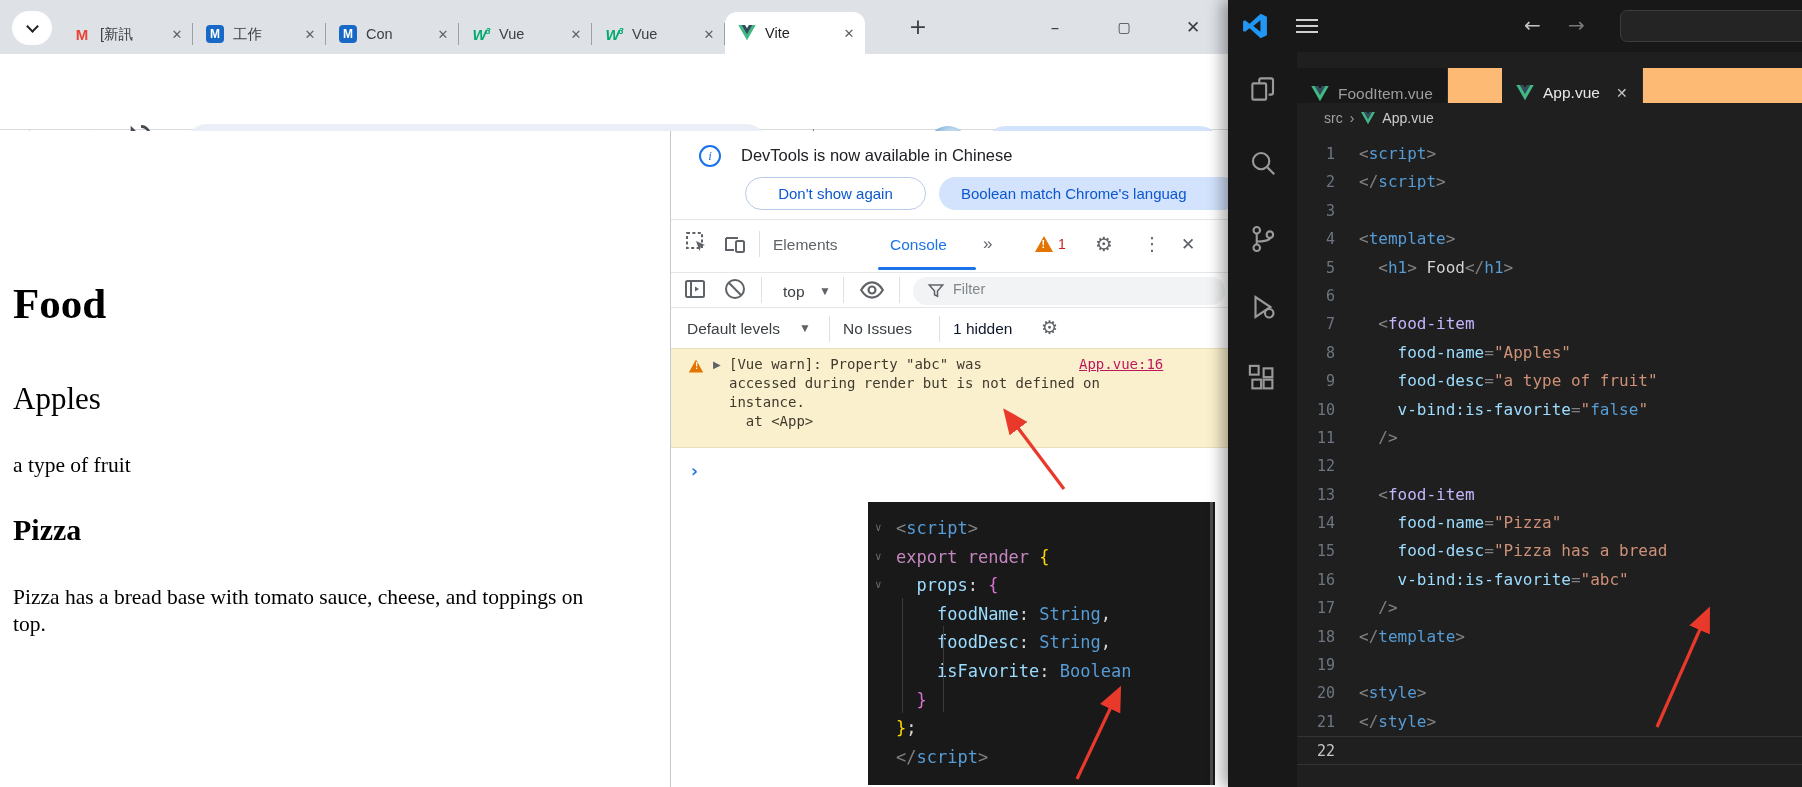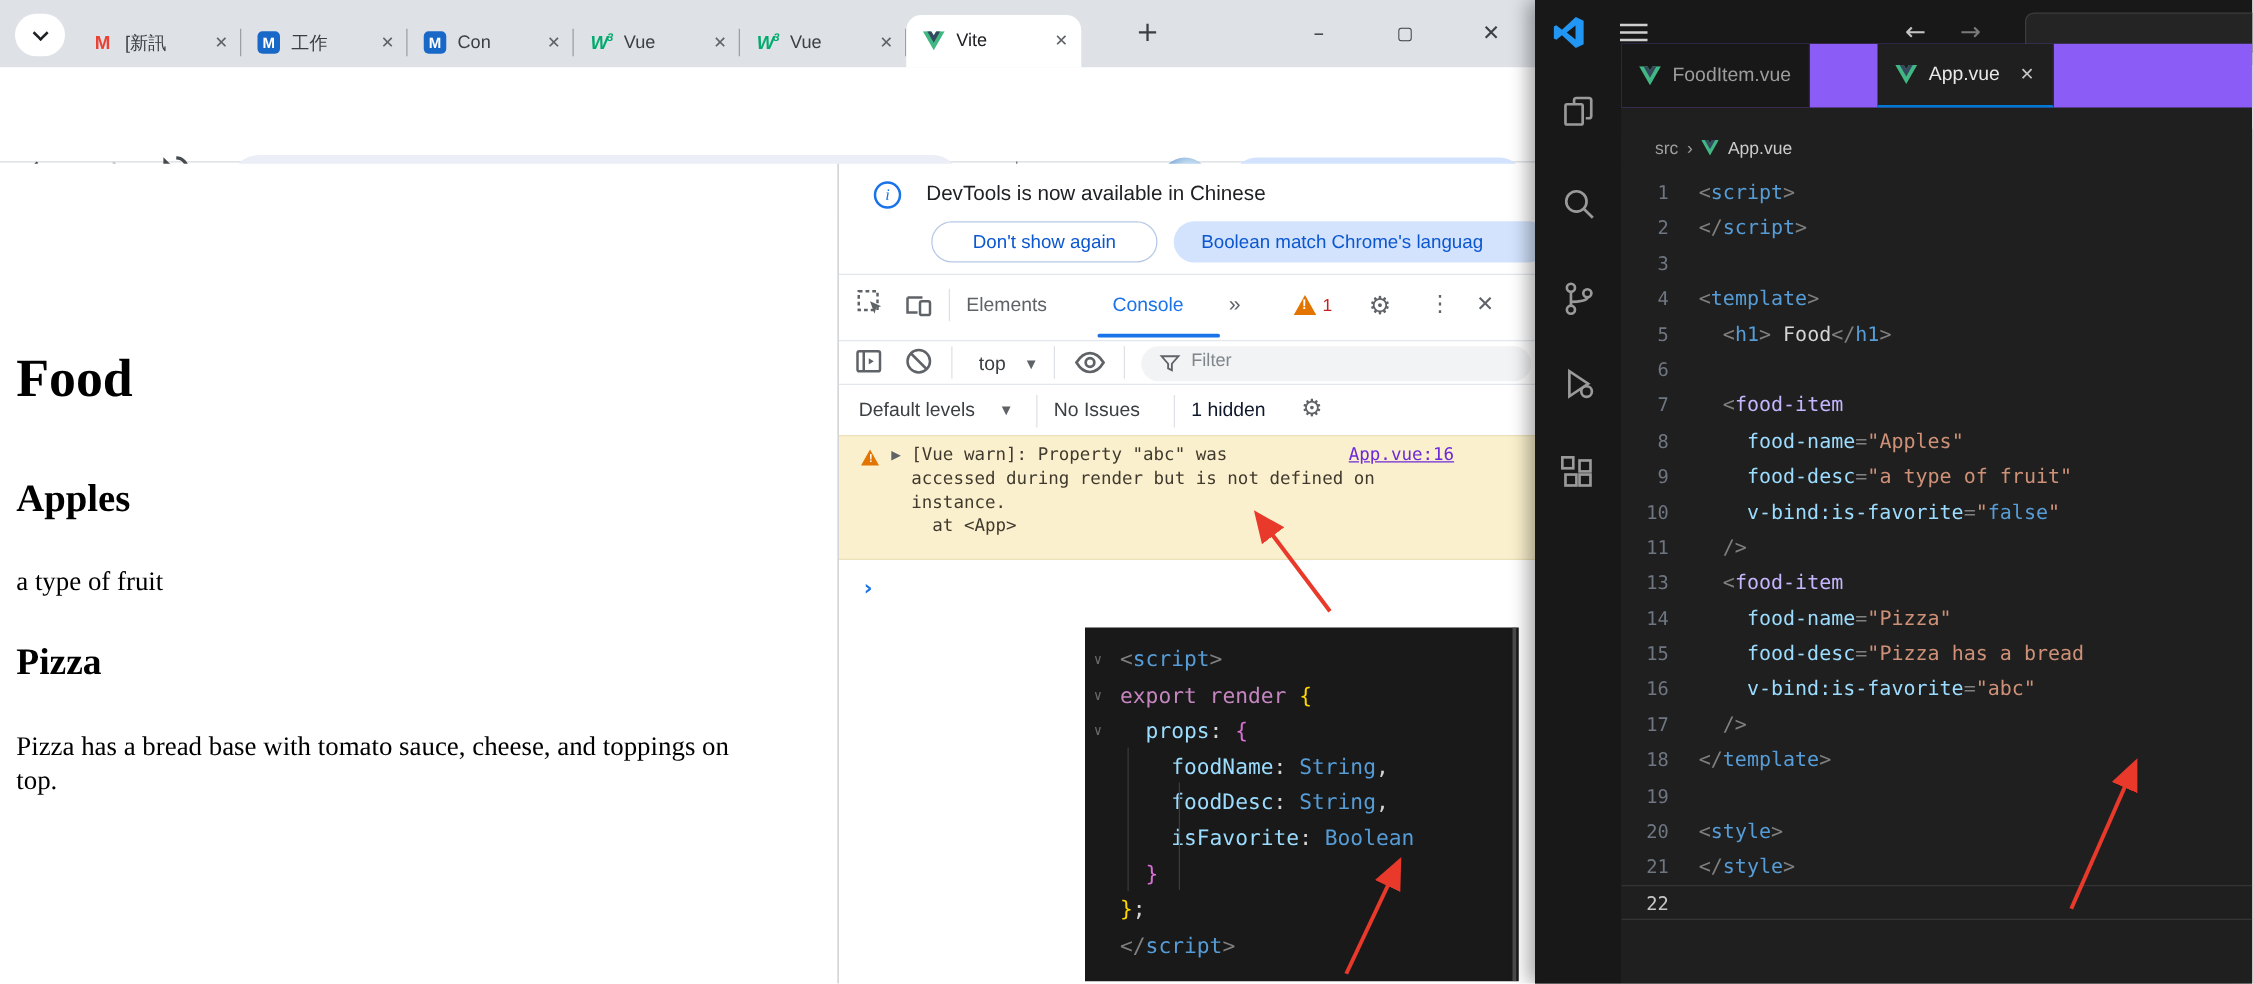--- a/index.html
+++ b/index.html
@@ -53,21 +53,21 @@
   #avatar::after{content:"";position:absolute;left:12px;top:18px;width:10px;height:22px;background:#2b3a2d;
     border-radius:4px 4px 0 0;transform:rotate(8deg);}
   #update-chip{position:absolute;left:985px;top:72px;width:235px;height:41px;border-radius:21px;background:#d3e3fd;
     color:#041e49;font-size:15px;display:flex;align-items:center;padding-left:20px;}
   #chrome-menu{position:absolute;left:1196px;top:80px;color:#1f1f1f;font-size:18px;font-family:"DejaVu Sans",sans-serif;}
 
   
   #page{position:absolute;left:0;top:131px;width:670px;height:656px;background:#fff;
     font-family:"Liberation Serif",serif;color:#000;}
   #page h1{position:absolute;left:13px;top:148px;font-size:43px;}
-  #page .h2a{position:absolute;left:13px;top:250px;font-size:31px;font-weight:bold;}
+  #page .h2a{position:absolute;left:13px;top:250px;font-size:31px;font-weight:normal;}
   #page .p1{position:absolute;left:13px;top:322px;font-size:21.5px;}
   #page .h2b{position:absolute;left:13px;top:382px;font-size:30px;font-weight:bold;}
   #page .p2{position:absolute;left:13px;top:453px;font-size:21.5px;line-height:27px;white-space:pre-line;}
 
   
   #devtools{position:absolute;left:670px;top:131px;width:558px;height:656px;background:#fff;
     border-left:1px solid #c5c8cc;overflow:hidden;color:#3c4043;}
   .dt-row-border{position:absolute;left:0;width:558px;height:1px;background:#e3e6ea;}
   #dt-info{position:absolute;left:28px;top:14px;width:22px;height:22px;border:2px solid #1a73e8;border-radius:50%;
     color:#1a73e8;font-size:13px;font-style:italic;text-align:center;line-height:18px;font-family:"Liberation Serif",serif;}
@@ -98,21 +98,21 @@
   #dt-levels-caret{position:absolute;left:128px;top:190px;font-size:12px;color:#5f6368;}
   #dt-noissues{position:absolute;left:172px;top:189px;font-size:15.5px;color:#3c4043;}
   #dt-hidden{position:absolute;left:282px;top:189px;font-size:15.5px;color:#0f172a;}
   #dt-gear2{position:absolute;left:370px;top:185px;font-size:19px;font-family:"DejaVu Sans",sans-serif;}
   #dt-warnblock{position:absolute;left:0px;top:217px;width:558px;height:100px;background:#faf0cd;
     border-top:1px solid #ece0b8;border-bottom:1px solid #ece0b8;
     font-family:"DejaVu Sans Mono",monospace;font-size:14px;color:#403a2e;}
   #dt-warnblock .warn-tri2{position:absolute;left:16px;top:9px;transform:scale(.8);}
   #dt-warn-arrowhead{position:absolute;left:42px;top:10px;color:#5f6368;font-size:10px;font-family:"DejaVu Sans",sans-serif;}
   #dt-warn-text{position:absolute;left:58px;top:6px;line-height:19px;white-space:pre;}
-  #dt-warn-link{position:absolute;left:408px;top:7px;color:#6d28d9;text-decoration:underline;}
+  #dt-warn-link{position:absolute;left:408px;top:7px;color:#be185d;text-decoration:underline;}
   #dt-prompt{position:absolute;left:20px;top:330px;color:#1a73e8;font-size:17px;font-weight:bold;
     font-family:"DejaVu Sans",sans-serif;}
 
   
   #overlay{position:absolute;left:868px;top:502px;width:347px;height:283px;background:#191919;
     font-family:"DejaVu Sans Mono",monospace;font-size:17px;overflow:hidden;}
   #overlay .oline{height:28.6px;line-height:28.6px;white-space:pre;padding-left:28px;position:relative;}
   #overlay .fold{position:absolute;left:7px;top:0;color:#6a6a6a;font-size:11px;}
   #overlay .guide{position:absolute;width:1px;background:#3a3a3a;}
   #overlay .scrollbar{position:absolute;right:2px;top:0;width:3px;height:283px;background:#4a4a4a;}
@@ -125,21 +125,21 @@
   #vs-logo{position:absolute;left:14px;top:13px;}
   #vs-hamburger{position:absolute;left:68px;top:19px;width:22px;height:14px;border-top:2px solid #cfcfcf;
     border-bottom:2px solid #cfcfcf;}
   #vs-hamburger::after{content:"";position:absolute;left:0;top:4px;width:22px;height:2px;background:#cfcfcf;}
   .vs-nav{position:absolute;top:13px;font-size:20px;color:#c3c3c3;font-family:"DejaVu Sans",sans-serif;}
   #vs-searchbox{position:absolute;left:392px;top:10px;width:240px;height:32px;background:#242424;
     border:1px solid #3c3c3c;border-radius:7px;}
   #vs-activitybar{position:absolute;left:0;top:52px;width:69px;height:735px;background:#181818;}
   .act-icon{position:absolute;left:20px;width:30px;height:30px;}
   .act-icon svg{stroke:#9a9a9a;fill:none;stroke-width:1.7;}
-  #vs-tabbar{position:absolute;left:69px;top:35px;width:505px;height:51px;background:#8b5cf6;}
+  #vs-tabbar{position:absolute;left:69px;top:68px;width:505px;height:51px;background:#fdba74;}
   .vs-tab{position:absolute;top:0;height:51px;display:flex;align-items:center;padding:0 14px;
     font-size:15.5px;color:#9d9d9d;border-right:1px solid #2b2b2b;background:#181818;}
   .vs-tab.active{background:#1f1f1f;color:#e8e8e8;border-bottom:2px solid #0078d4;}
   .vs-tab .ticon{margin-right:9px;display:flex;}
   .vs-tab .tclose{margin-left:16px;color:#c5c5c5;font-size:14px;font-family:"DejaVu Sans",sans-serif;}
   #vs-breadcrumb{position:absolute;left:69px;top:103px;width:505px;height:30px;background:#1f1f1f;
     display:flex;align-items:center;font-size:14px;color:#a0a0a0;gap:7px;padding-left:27px;}
   #vs-breadcrumb .bc-file{color:#cccccc;}
   #vs-editor{position:absolute;left:69px;top:133px;width:505px;height:654px;background:#1f1f1f;overflow:hidden;
     font-family:"DejaVu Sans Mono",monospace;font-size:16px;padding-top:7px;}
@@ -432,20 +432,21 @@
         <div class="eline"><span class="num">2</span><span><span class="tk-punc">&lt;/</span><span class="tk-tag">script</span><span class="tk-punc">&gt;</span></span></div>
         <div class="eline"><span class="num">3</span><span></span></div>
         <div class="eline"><span class="num">4</span><span><span class="tk-punc">&lt;</span><span class="tk-tag">template</span><span class="tk-punc">&gt;</span></span></div>
         <div class="eline"><span class="num">5</span><span><span class="tk-txt">  </span><span class="tk-punc">&lt;</span><span class="tk-tag">h1</span><span class="tk-punc">&gt;</span><span class="tk-txt"> Food</span><span class="tk-punc">&lt;/</span><span class="tk-tag">h1</span><span class="tk-punc">&gt;</span></span></div>
         <div class="eline"><span class="num">6</span><span></span></div>
         <div class="eline"><span class="num">7</span><span><span class="tk-txt">  </span><span class="tk-punc">&lt;</span><span class="tk-ctag">food-item</span></span></div>
         <div class="eline"><span class="num">8</span><span><span class="tk-txt">    </span><span class="tk-attr">food-name</span><span class="tk-punc">=</span><span class="tk-str">"Apples"</span></span></div>
         <div class="eline"><span class="num">9</span><span><span class="tk-txt">    </span><span class="tk-attr">food-desc</span><span class="tk-punc">=</span><span class="tk-str">"a type of fruit"</span></span></div>
         <div class="eline"><span class="num">10</span><span><span class="tk-txt">    </span><span class="tk-attr">v-bind:is-favorite</span><span class="tk-punc">=</span><span class="tk-str">"</span><span class="tk-const">false</span><span class="tk-str">"</span></span></div>
         <div class="eline"><span class="num">11</span><span><span class="tk-txt">  </span><span class="tk-punc">/&gt;</span></span></div>
+        <div class="eline"><span class="num">12</span><span></span></div>
         <div class="eline"><span class="num">13</span><span><span class="tk-txt">  </span><span class="tk-punc">&lt;</span><span class="tk-ctag">food-item</span></span></div>
         <div class="eline"><span class="num">14</span><span><span class="tk-txt">    </span><span class="tk-attr">food-name</span><span class="tk-punc">=</span><span class="tk-str">"Pizza"</span></span></div>
         <div class="eline"><span class="num">15</span><span><span class="tk-txt">    </span><span class="tk-attr">food-desc</span><span class="tk-punc">=</span><span class="tk-str">"Pizza has a bread</span></span></div>
         <div class="eline"><span class="num">16</span><span><span class="tk-txt">    </span><span class="tk-attr">v-bind:is-favorite</span><span class="tk-punc">=</span><span class="tk-str">"abc"</span></span></div>
         <div class="eline"><span class="num">17</span><span><span class="tk-txt">  </span><span class="tk-punc">/&gt;</span></span></div>
         <div class="eline"><span class="num">18</span><span><span class="tk-punc">&lt;/</span><span class="tk-tag">template</span><span class="tk-punc">&gt;</span></span></div>
         <div class="eline"><span class="num">19</span><span></span></div>
         <div class="eline"><span class="num">20</span><span><span class="tk-punc">&lt;</span><span class="tk-tag">style</span><span class="tk-punc">&gt;</span></span></div>
         <div class="eline"><span class="num">21</span><span><span class="tk-punc">&lt;/</span><span class="tk-tag">style</span><span class="tk-punc">&gt;</span></span></div>
         <div class="eline cur"><span class="num">22</span><span></span></div>

